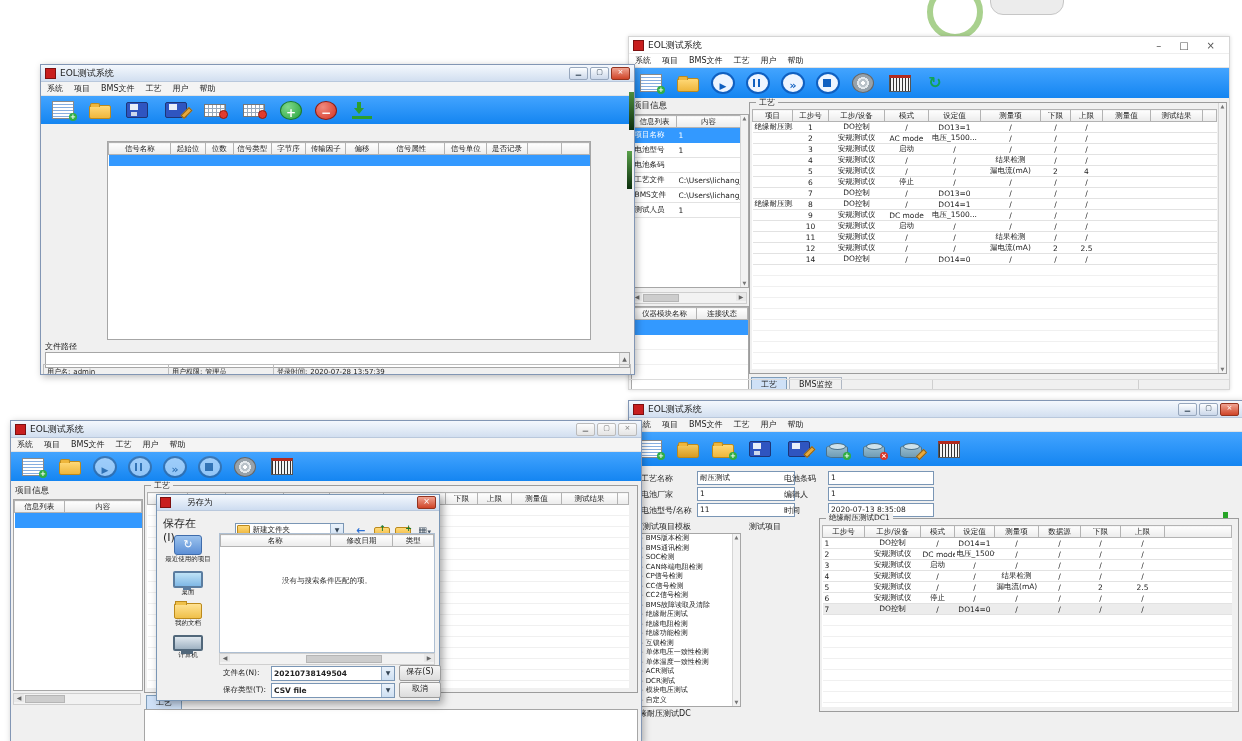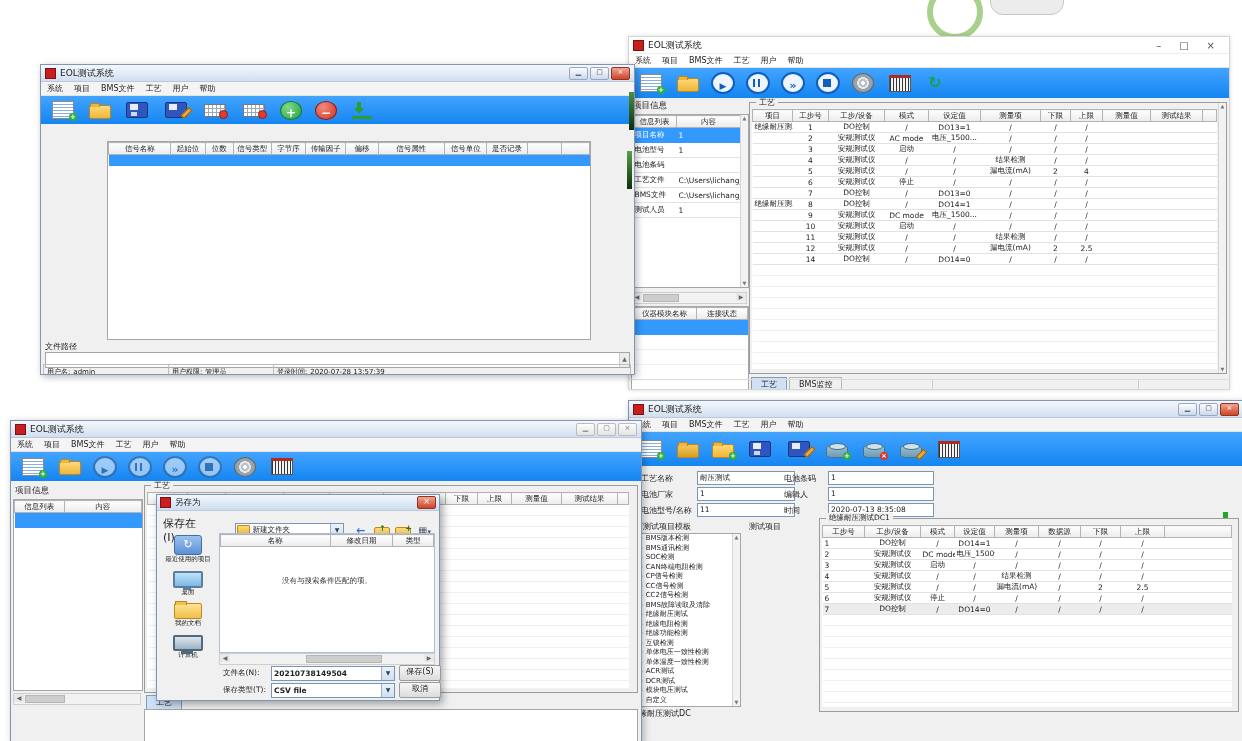--- a/index.html
+++ b/index.html
@@ -172,21 +172,21 @@
   .sideC .hsb{left:0;top:208px;width:126px;}
   .mainC{position:absolute;left:133px;top:0;width:494px;height:267px;}
   .mainC .groupbox{left:0;top:4px;width:492px;height:206px;}
   .mainC .tbl-wrap{position:absolute;left:2px;top:6px;width:482px;height:196px;background:#fff;overflow:hidden;}
   .mainC .tabstrip{left:2px;top:214px;}
   .logC{position:absolute;left:133px;top:228px;width:492px;height:37px;background:#fff;border:1px solid #a6a6a6;}
 
   
   .dialog{position:absolute;left:145px;top:13px;width:282px;height:205px;background:#f0f0f0;
       border:1px solid #7a96b5;box-shadow:3px 3px 8px rgba(0,0,0,.35);z-index:5;font-size:8px;}
-  .dialog .dtitle{height:15px;display:flex;align-items:center;gap:4px;padding:0 3px;
+  .dialog .dtitle{height:15px;display:flex;align-items:center;gap:16px;padding:0 3px;
       background:linear-gradient(#f4f8fd,#cddcf0);border-bottom:1px solid #b9c8dc;font-size:8.5px;}
   .dialog .dclose{margin-left:auto;width:17px;height:11px;border:1px solid #93331f;border-radius:2px;
       background:linear-gradient(#f0a391,#cf4428);color:#fff;font-size:8px;line-height:9px;text-align:center;}
   .dialog .saverow{position:absolute;left:6px;top:21px;display:flex;align-items:center;gap:4px;width:270px;}
   .combo{display:flex;align-items:center;background:#fff;border:1px solid #7a96b5;height:13px;font-size:7.5px;}
   .combo .ctext{flex:1;padding:0 2px;overflow:hidden;white-space:nowrap;}
   .combo .carrow{width:12px;height:100%;border-left:1px solid #9ab0c8;background:linear-gradient(#eaf2fb,#cfe0f2);
       font-size:6px;text-align:center;line-height:12px;color:#345;}
   .mini-folder{width:11px;height:8px;background:linear-gradient(#ffd978,#eeb63c);border:1px solid #bc8a1c;
       border-radius:1px;margin:0 1px;flex:0 0 11px;}

